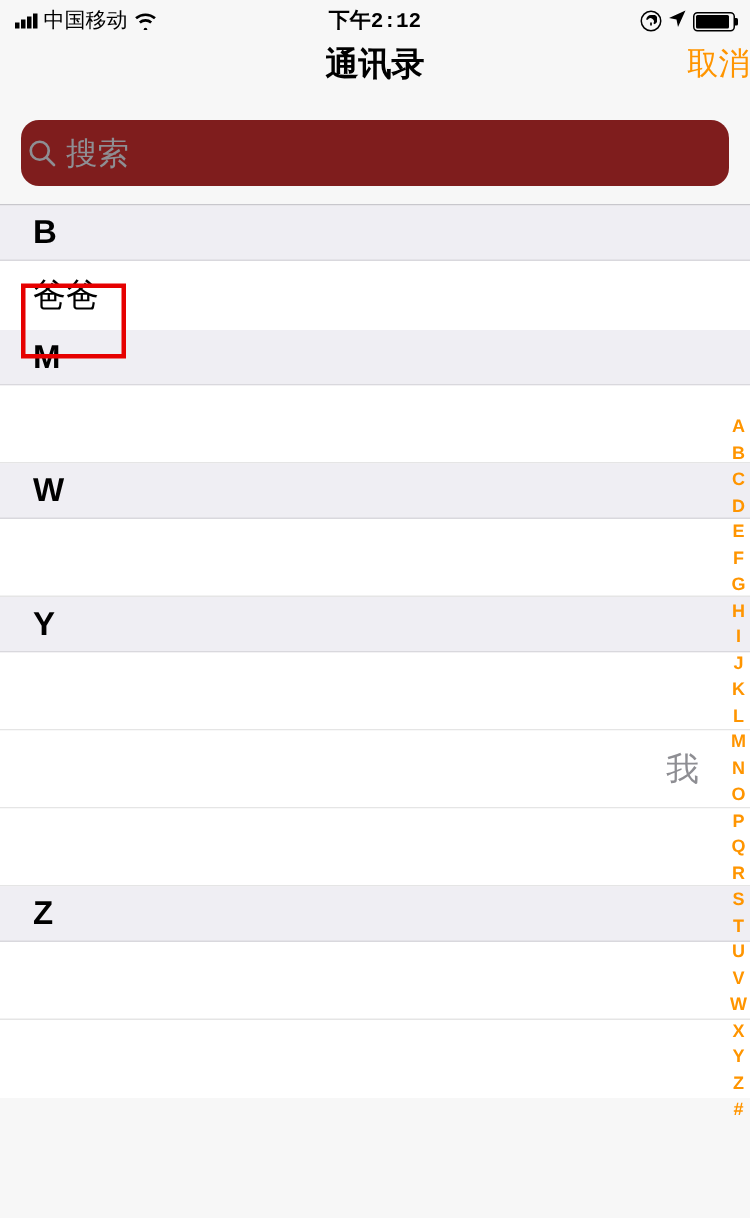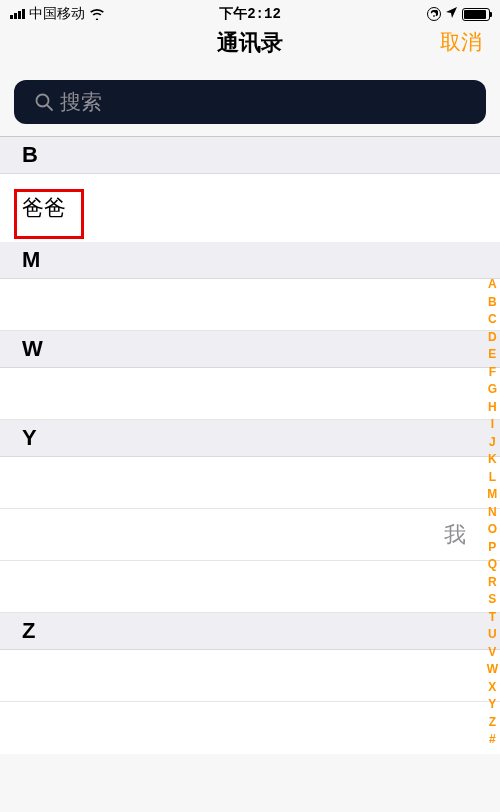--- a/index.html
+++ b/index.html
@@ -104,35 +104,35 @@
       position: relative;
       background: #f7f7f7;
     }
     .nav-title {
       font-size: 22px;
       font-weight: 600;
       color: #000;
     }
     .nav-cancel {
       position: absolute;
-      right: 18px;
+      right: 0;
       font-size: 21px;
       color: #ff9500;
     }
     .search-wrap {
       padding: 0 14px 12px;
       background: #f7f7f7;
     }
     .search-field {
       height: 44px;
-      background: #0f172a;
+      background: #7f1d1d;
       border-radius: 12px;
       display: flex;
       align-items: center;
-      padding: 0 20px;
+      padding: 0 4px;
       gap: 6px;
     }
     .search-field svg {
       flex-shrink: 0;
     }
     .search-placeholder {
       color: #8e8e93;
       font-size: 21px;
     }
     .list {
@@ -141,21 +141,21 @@
     .section-header {
       background: #efeef3;
       padding: 5px 22px;
       font-size: 22px;
       font-weight: 700;
       color: #000;
       border-bottom: 1px solid #d9d8dd;
     }
     .contact-row {
       background: #fff;
-      padding: 19px 22px;
+      padding: 8px 22px;
       font-size: 22px;
       color: #000;
     }
     .empty-row {
       background: #fff;
       height: 52px;
       border-bottom: 1px solid #e5e5e5;
     }
     .empty-row.last {
       border-bottom: none;

